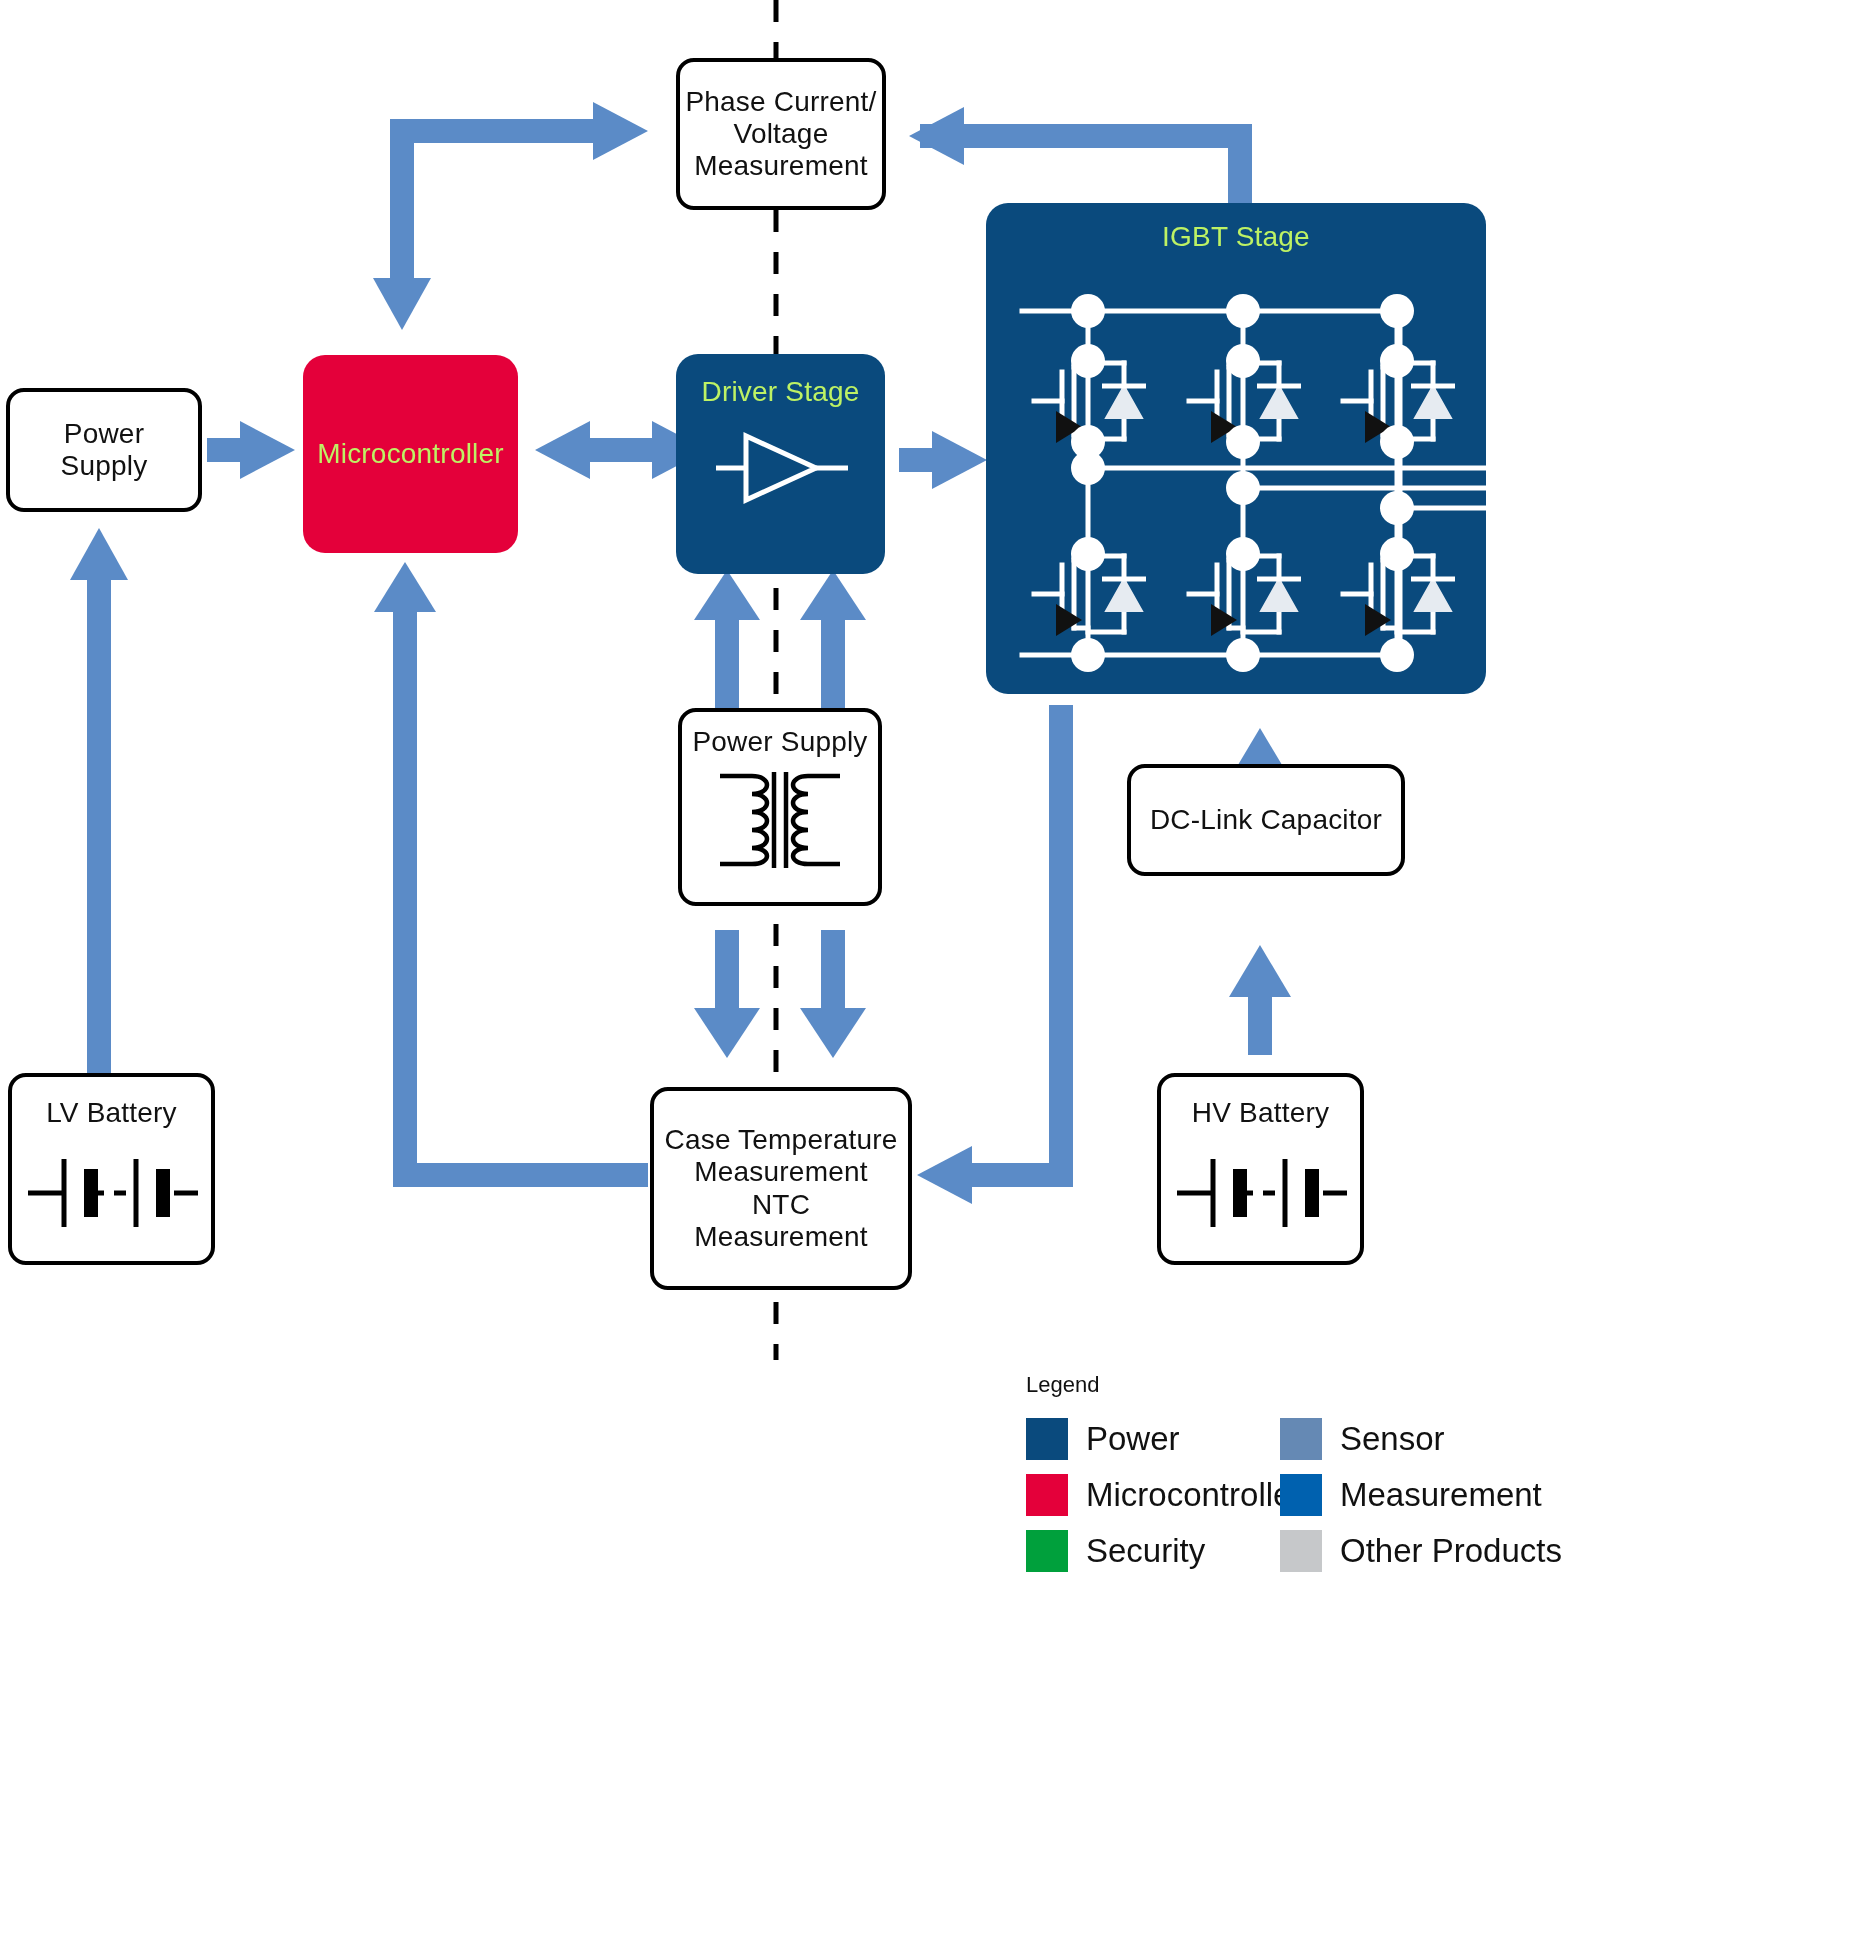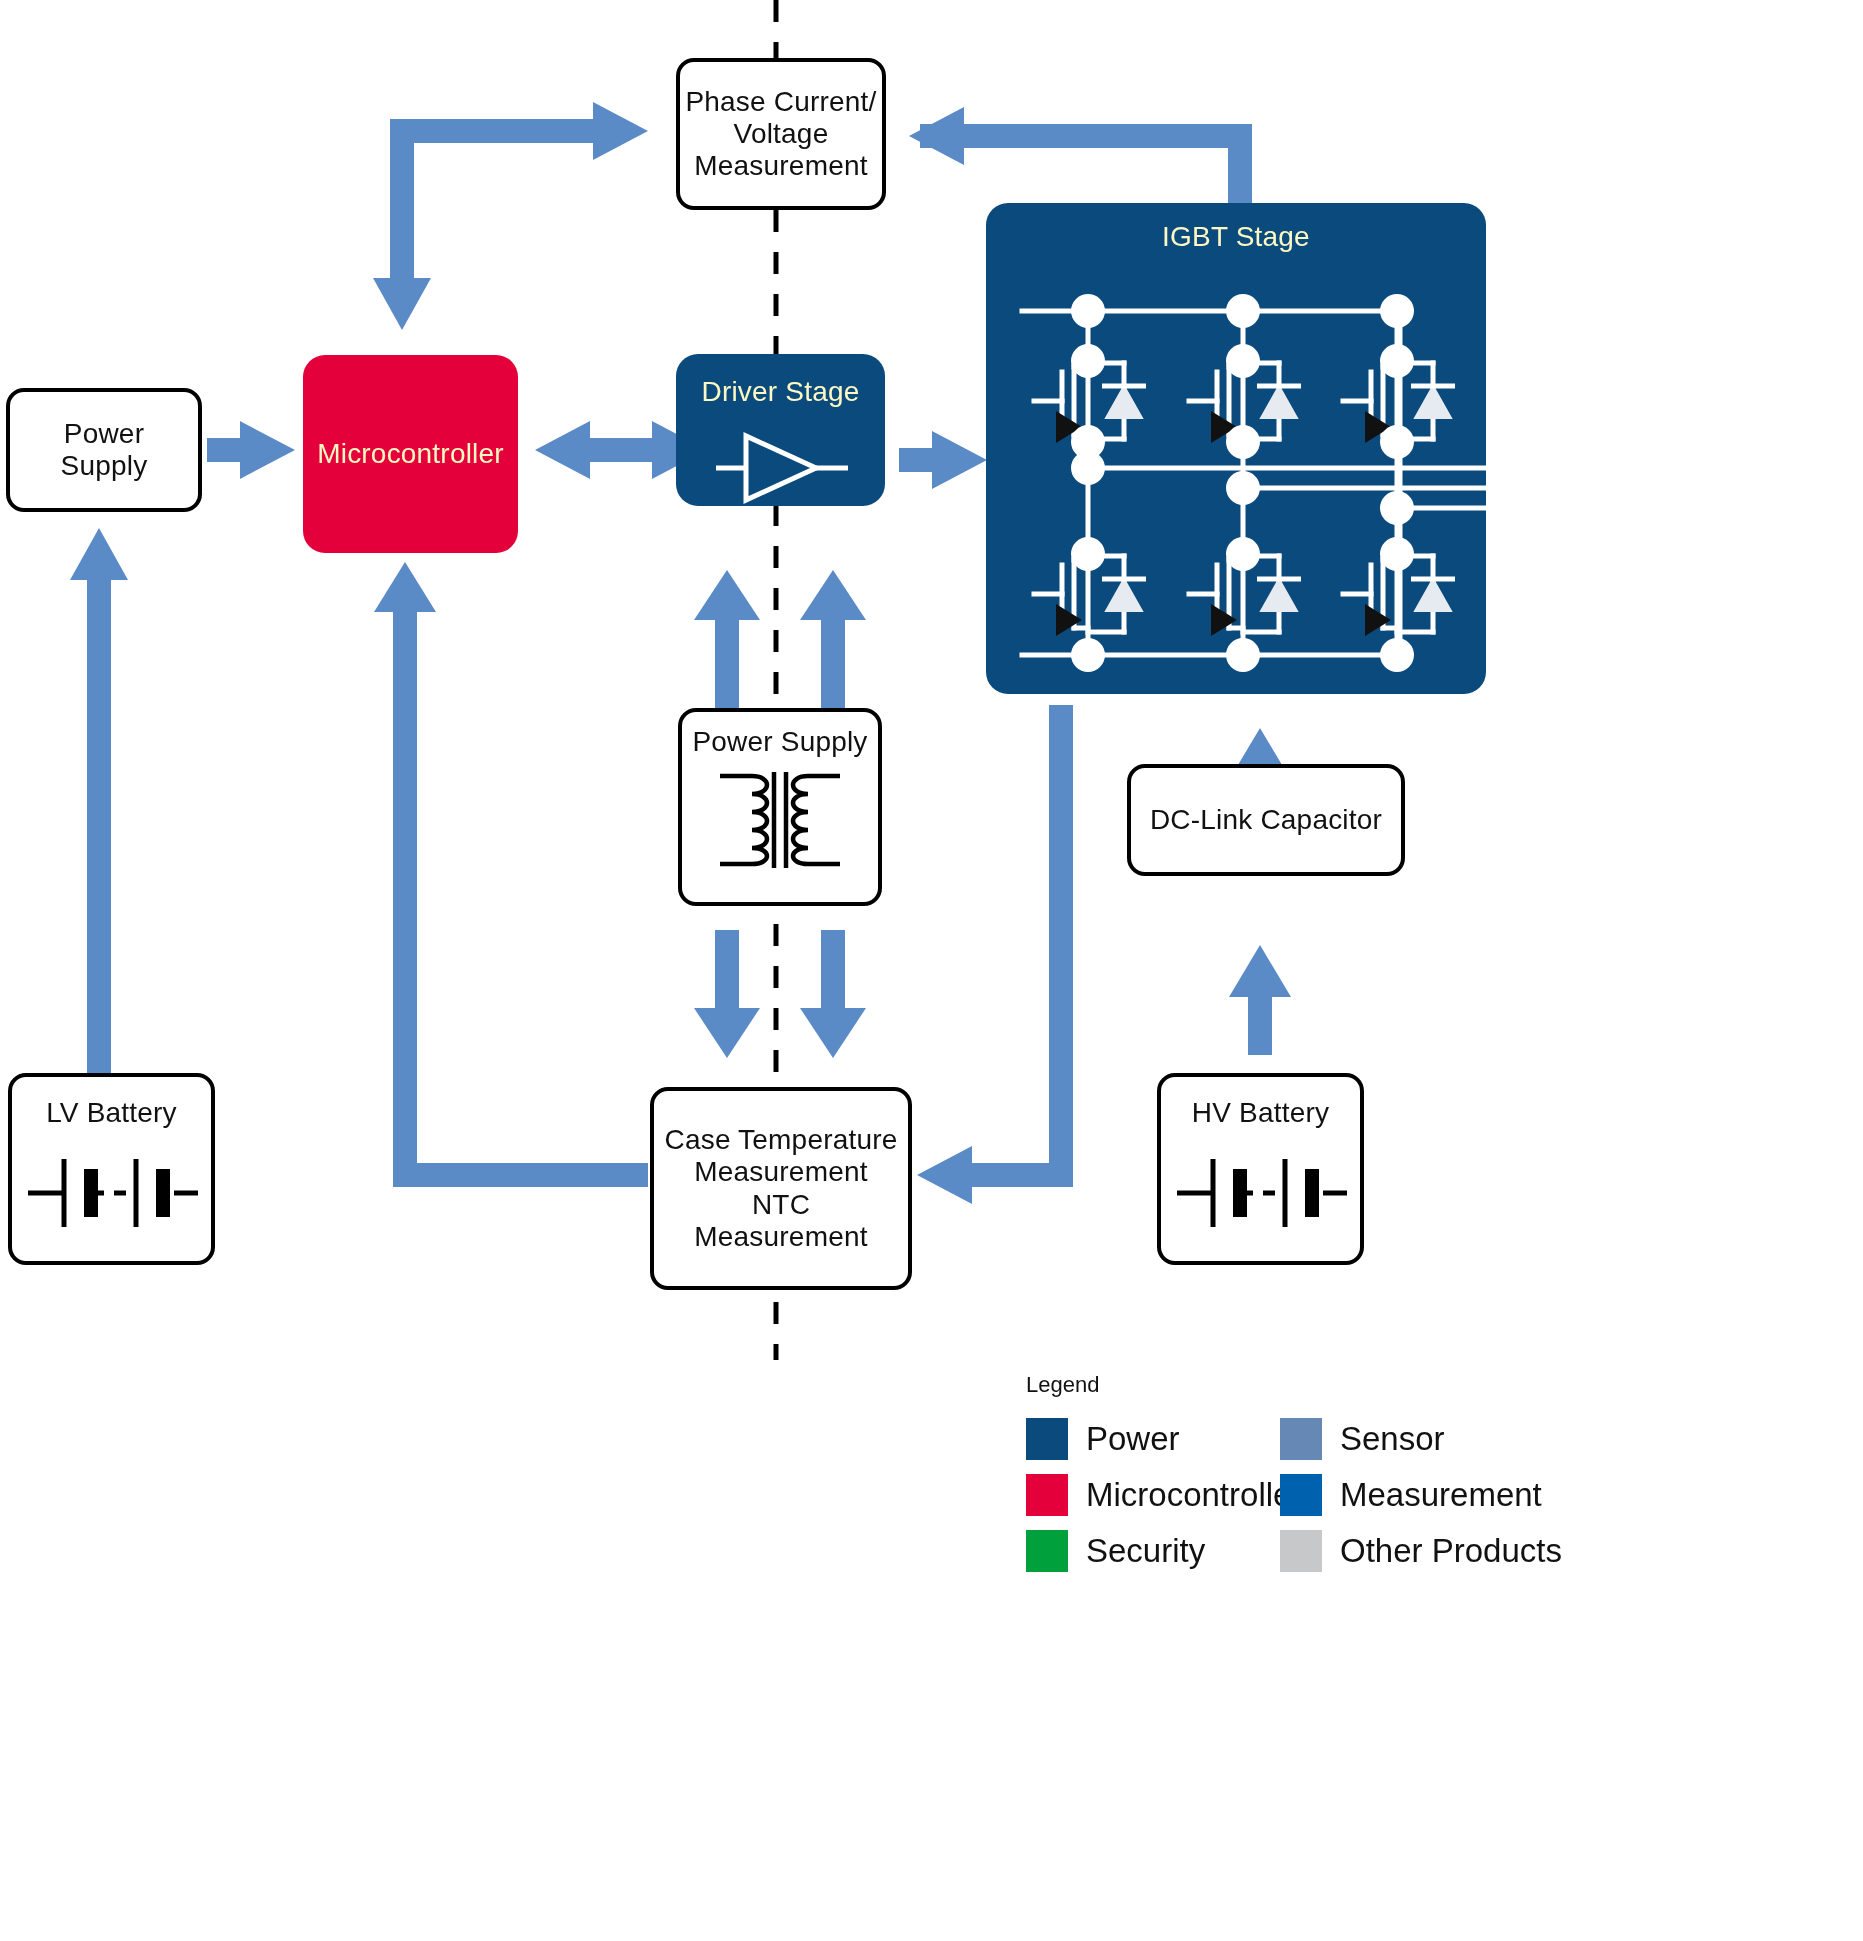--- a/index.html
+++ b/index.html
@@ -6,21 +6,21 @@
   body{font-family:"Liberation Sans", sans-serif;}
   #stage{position:relative;width:1863px;height:1941px;background:#fff;overflow:hidden;}
 
   .box{position:absolute;box-sizing:border-box;display:flex;flex-direction:column;
        align-items:center;justify-content:flex-start;}
 
   .wbox{background:#ffffff;border:4px solid #000000;border-radius:18px;}
   .wbox .lbl{color:#111;text-align:center;line-height:1.15;}
 
   .cbox{border-radius:22px;}
-  .cbox .lbl{color:#fef9c3;text-align:left;line-height:1.15;}
+  .cbox .lbl{color:#bef264;text-align:left;line-height:1.15;}
 
   .lbl{font-size:28px;font-weight:400;letter-spacing:.2px;}
 
   svg{display:block;overflow:visible;}
   .svg-abs{position:absolute;left:0;top:0;pointer-events:none;}
 
   
   #legend{position:absolute;}
   .legend-title{font-size:22px;color:#111;}
   .legend-row{display:flex;align-items:center;margin-top:14px;}
@@ -130,21 +130,21 @@
   <div class="box cbox" style="left:303px;top:355px;width:215px;height:198px;justify-content:center;background:#E4003A;">
     <div class="lbl">Microcontroller</div>
   </div>
 
   <div class="box wbox" style="left:676px;top:58px;width:210px;height:152px;justify-content:center;">
     <div class="lbl" style="white-space:pre-line">Phase Current/
 Voltage
 Measurement</div>
   </div>
 
-  <div class="box cbox" style="left:676px;top:354px;width:209px;height:152px;padding-top:22px;background:#0A4A7D;">
+  <div class="box cbox" style="left:676px;top:354px;width:209px;height:220px;padding-top:22px;background:#0A4A7D;">
     <div class="lbl">Driver Stage</div>
     <svg width="150" height="100" viewBox="0 0 150 100" style="margin-top:10px;">
       <path d="M40,18 L40,82 L110,50 z" fill="none" stroke="#fff" stroke-width="5"></path>
       <line x1="10" y1="50" x2="40" y2="50" stroke="#fff" stroke-width="5"></line>
       <line x1="110" y1="50" x2="142" y2="50" stroke="#fff" stroke-width="5"></line>
     </svg>
   </div>
 
   <div class="box cbox" style="left:986px;top:203px;width:500px;height:491px;padding-top:18px;background:#0A4A7D;">
     <div class="lbl">IGBT Stage</div>

